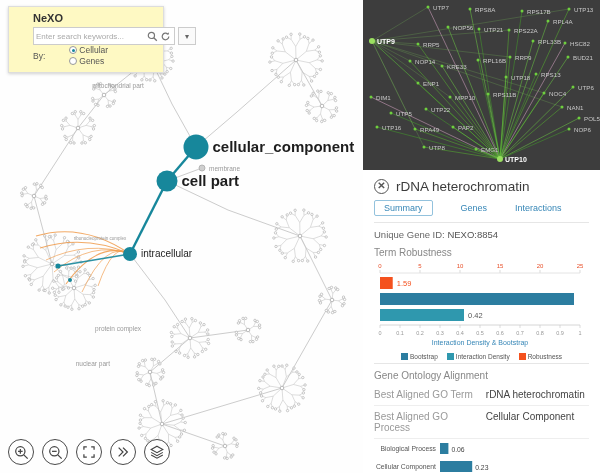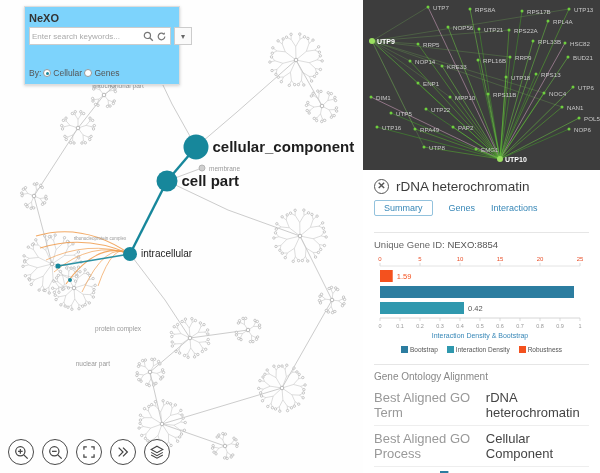--- a/index.html
+++ b/index.html
@@ -5,55 +5,55 @@
   *{box-sizing:border-box;margin:0;padding:0}
   html,body{width:600px;height:473px;overflow:hidden;background:#fff;
     font-family:"Liberation Sans",sans-serif;}
   .app{display:flex;width:600px;height:473px;position:relative;background:#fff}
   .left{width:363px;height:473px;position:relative;background:#fefefe;flex:none}
   .right{width:237px;height:473px;display:flex;flex-direction:column;flex:none}
   .network{height:170px;background:#3d3d3d;position:relative;flex:none}
   .details{flex:1;background:#fff;padding:6px 11px 0;overflow:hidden}
 
   
-  .search-card{position:absolute;left:24px;top:6px;width:156px;background:#7dd3fc;
-    border:1px solid #ddd;box-shadow:0 1px 3px rgba(0,0,0,.18);padding:5px 4px;z-index:5}
+  .search-card{position:absolute;left:8px;top:6px;width:156px;background:#fef9c3;
+    border:1px solid #ddd;box-shadow:0 1px 3px rgba(0,0,0,.18);padding:5px 24px;z-index:5}
   .search-title{font-size:11px;font-weight:bold;color:#333;margin-bottom:3px}
   .search-row{display:flex;align-items:center}
   .search-box{flex:1;display:flex;align-items:center;border:1px solid #ccc;height:18px;padding:0 2px;background:#fff}
   .search-box input{border:none;outline:none;flex:1;min-width:10px;font-size:8px;color:#333;font-family:inherit}
   .search-box input::placeholder{color:#aaa}
   .icon-btn{width:13px;height:13px;display:flex;align-items:center;justify-content:center;cursor:pointer;flex:none}
   .adv-btn{width:18px;height:18px;border:1px solid #ccc;margin-left:3px;display:flex;align-items:center;
     justify-content:center;font-size:8px;color:#666;cursor:pointer;flex:none;background:#fafafa}
-  .by-row{display:flex;align-items:flex-start;margin-top:23px;font-size:8.5px;color:#555;gap:2px}
+  .by-row{display:flex;align-items:center;margin-top:0;font-size:8.5px;color:#555;gap:24px}
   .mode{display:inline-flex;align-items:center;cursor:pointer;gap:2px}
   .radio{width:8px;height:8px;border:1px solid #999;border-radius:50%;display:inline-block;position:relative;background:#fff}
   .radio.checked::after{content:"";position:absolute;left:1.5px;top:1.5px;right:1.5px;bottom:1.5px;background:#17879b;border-radius:50%}
 
   
   .toolbar{position:absolute;left:8px;bottom:8px;display:flex;gap:8px;z-index:5}
   .tool-btn{width:26px;height:26px;border:1.7px solid #4a4a4a;border-radius:50%;background:rgba(255,255,255,.92);
     display:flex;align-items:center;justify-content:center;cursor:pointer}
 
   
   .det-header{display:flex;align-items:center;gap:7px;padding:3px 0 5px}
   .close-btn{width:15px;height:15px;border:1.6px solid #555;border-radius:50%;color:#555;font-size:10px;
     line-height:11px;text-align:center;font-weight:bold;cursor:pointer;flex:none}
   .det-title{font-size:13.5px;color:#3c3c3c}
-  .tabs{display:flex;align-items:center;gap:16px;padding:1px 0 16px;border-bottom:1px solid #e6e6e6}
+  .tabs{display:flex;align-items:center;gap:28px;padding:1px 0 6px;border-bottom:1px solid #e6e6e6}
   .tab{font-size:9px;color:#3787b7;cursor:pointer}
   .tab.active{border:1px solid #93c2dd;padding:2px 9px;border-radius:2px}
   .term-id{font-size:9.5px;color:#666;padding:6px 0 4px}
   .term-id .tid-v{color:#555}
   .sec-title{font-size:10px;color:#888;padding:3px 0 3px}
-  .sec-border{border-top:1px solid #e6e6e6;margin-top:11px;padding-top:6px}
+  .sec-border{border-top:1px solid #e6e6e6;margin-top:3px;padding-top:6px}
   .legend{display:flex;gap:9px;justify-content:center;font-size:6.5px;color:#555;margin:0 0 2px}
   .legend i{width:7px;height:7px;display:inline-block;margin-right:2px;vertical-align:-1px}
-  .kv{display:flex;font-size:13px;padding:5px 0;border-bottom:1px solid #eee}
+  .kv{display:flex;font-size:10px;padding:5px 0;border-bottom:1px solid #eee}
   .kv .k{width:52%;color:#999;padding-right:4px}
   .kv .v{width:48%;color:#444}
 </style>
 </head>
 <body>
 
 <div class="app">
 
   <div class="left">
     <svg id="tree-svg" width="363" height="473" viewBox="0 0 363 473">
@@ -1343,20 +1343,21 @@
           <span class="tab active">Summary</span>
           <span class="tab">Genes</span>
           <span class="tab">Interactions</span>
         </div>
 
       <div class="term-id">
         <span>Unique Gene ID:</span>
         <span class="tid-v">NEXO:8854</span>
       </div>
 
+      <div class="sec-title">Term Robustness</div>
       <svg id="rob-chart" width="212" height="88" viewBox="0 0 212 88">
           <text x="6" y="7" text-anchor="middle" font-size="6" fill="#e8502a">0</text>
           <line x1="6" y1="9" x2="6" y2="12" stroke="#ccc" stroke-width="0.7"></line>
           <text x="46" y="7" text-anchor="middle" font-size="6" fill="#e8502a">5</text>
           <line x1="46" y1="9" x2="46" y2="12" stroke="#ccc" stroke-width="0.7"></line>
           <text x="86" y="7" text-anchor="middle" font-size="6" fill="#e8502a">10</text>
           <line x1="86" y1="9" x2="86" y2="12" stroke="#ccc" stroke-width="0.7"></line>
           <text x="126" y="7" text-anchor="middle" font-size="6" fill="#e8502a">15</text>
           <line x1="126" y1="9" x2="126" y2="12" stroke="#ccc" stroke-width="0.7"></line>
           <text x="166" y="7" text-anchor="middle" font-size="6" fill="#e8502a">20</text>

